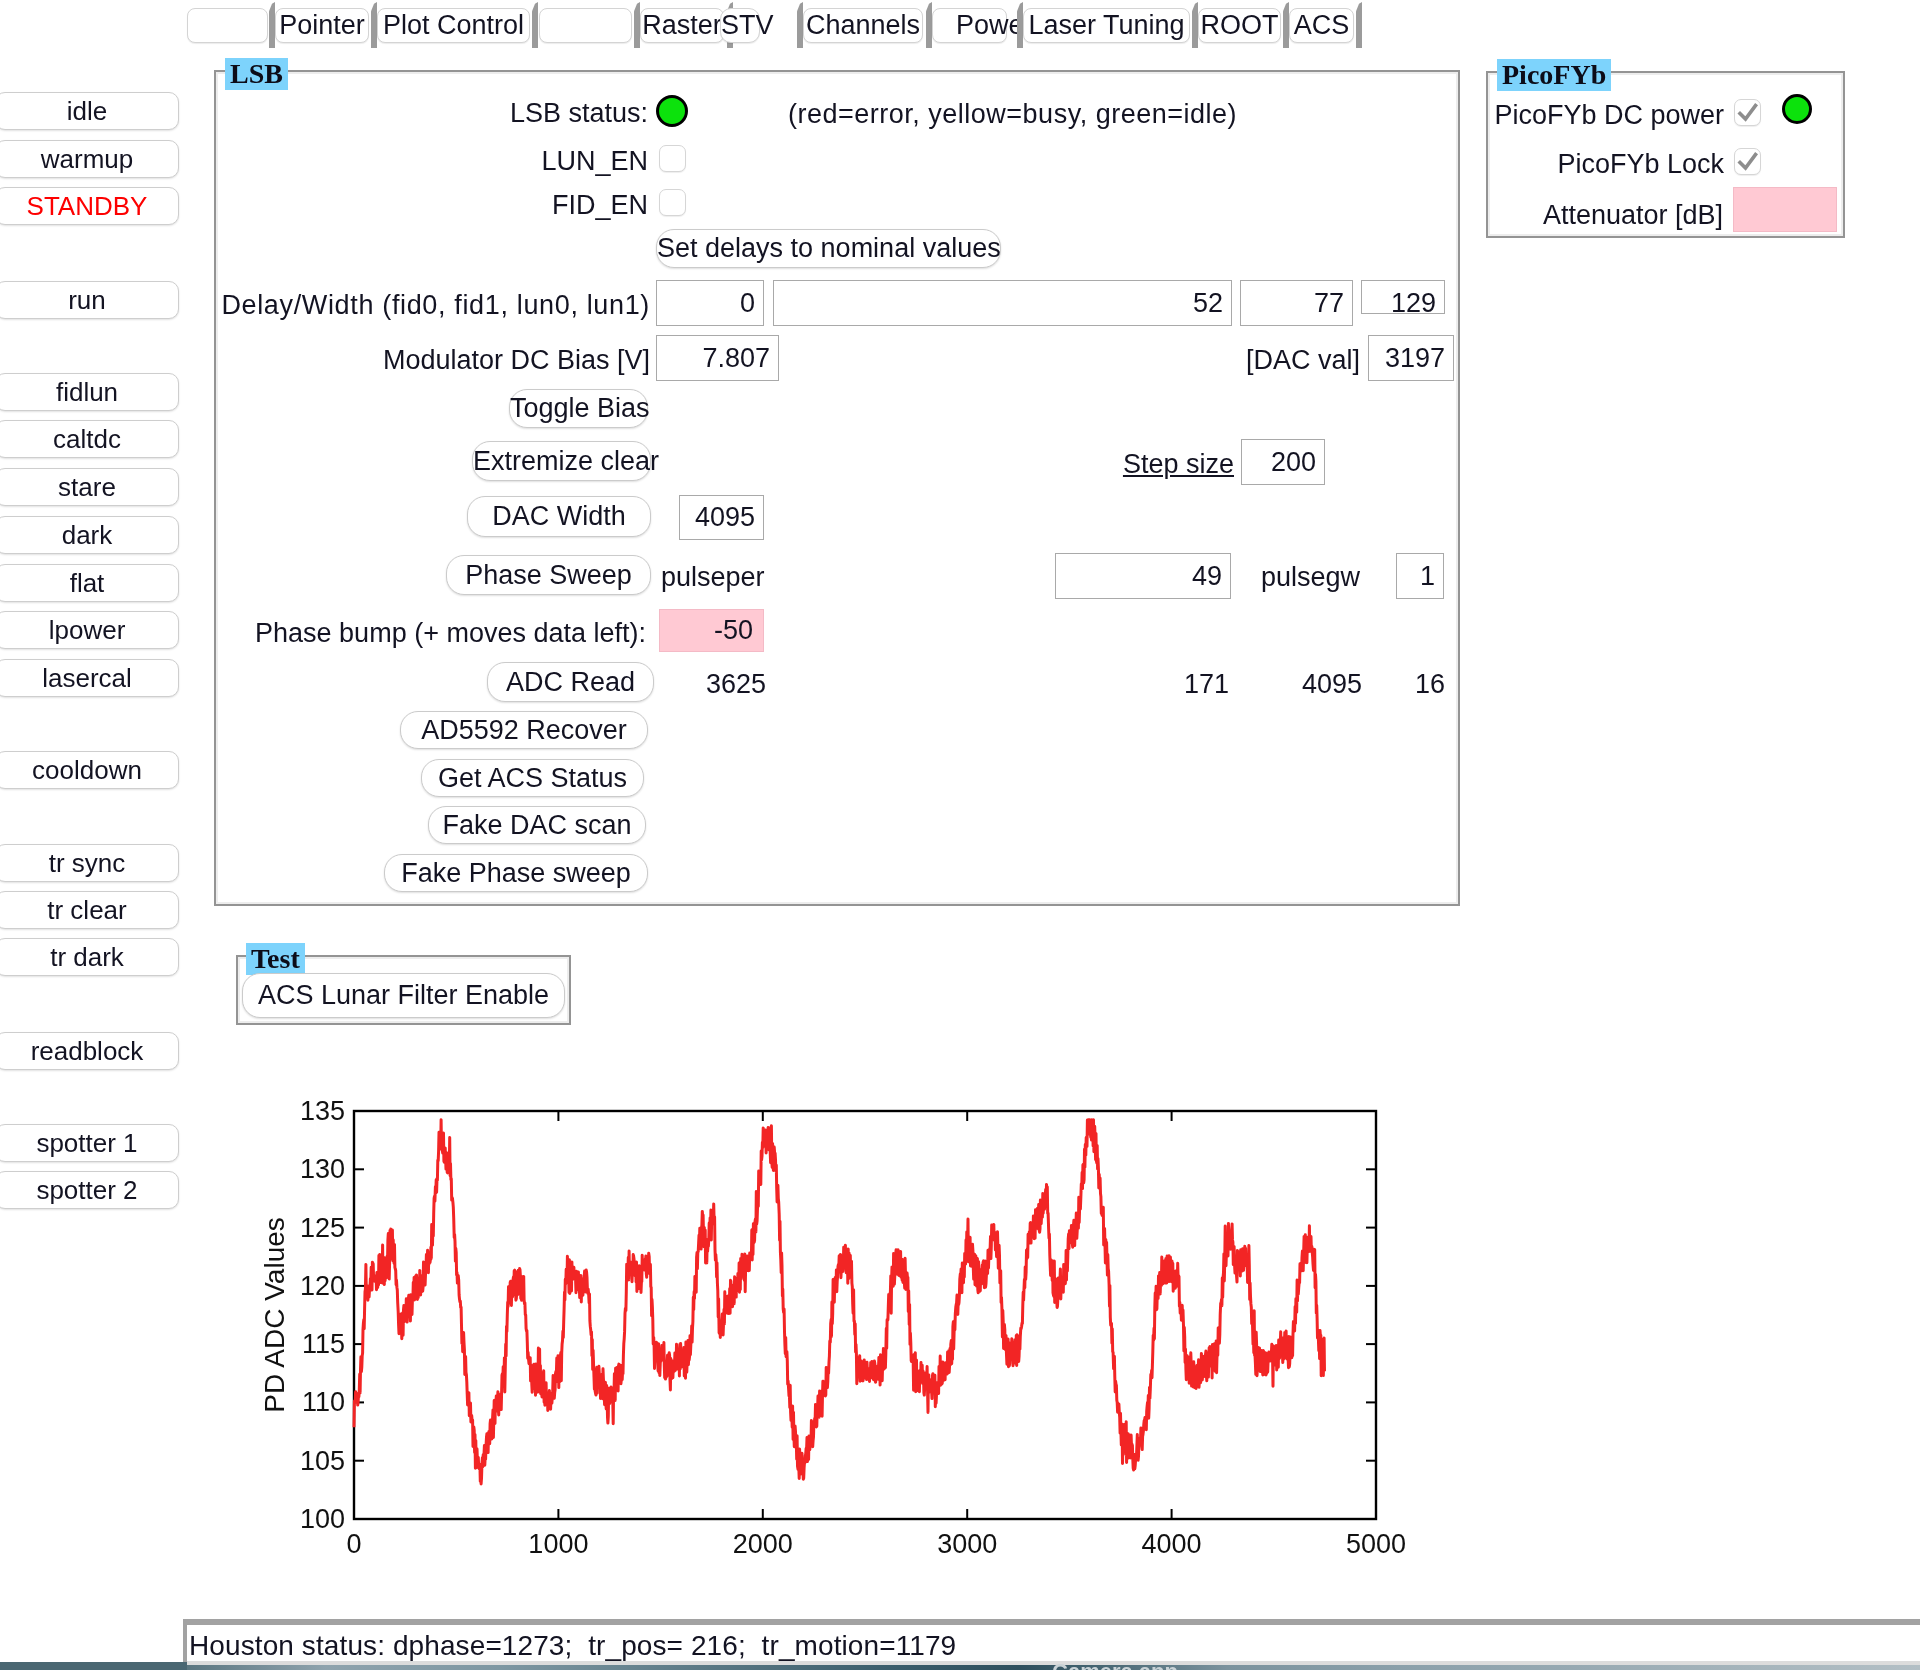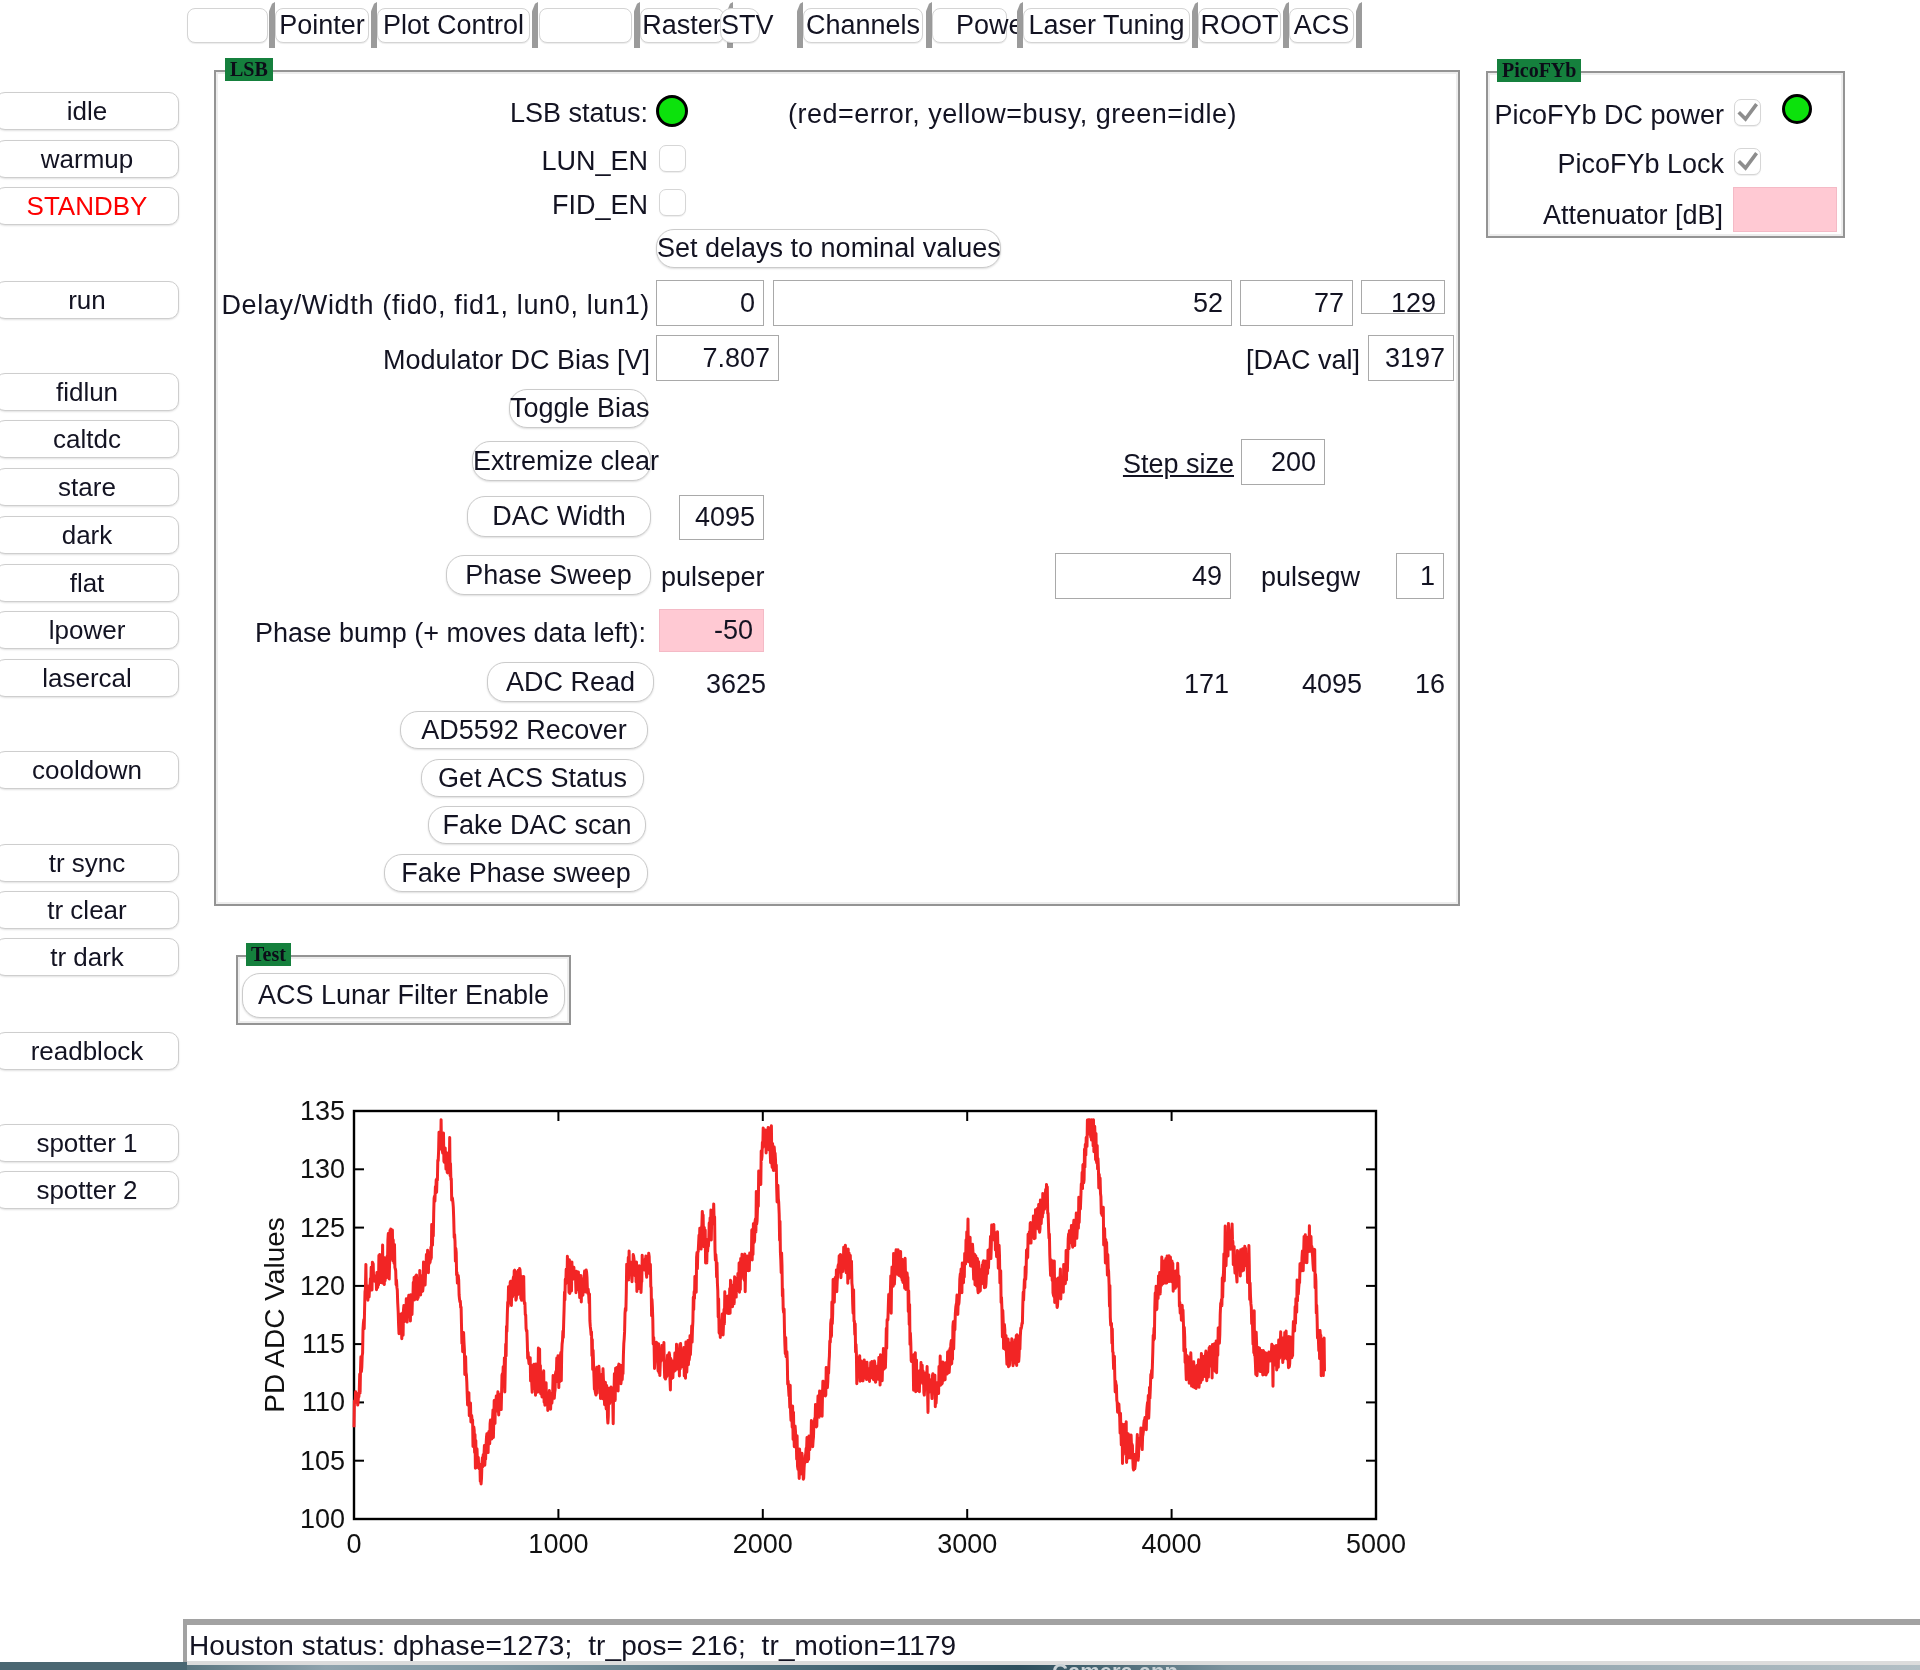--- a/index.html
+++ b/index.html
@@ -34,22 +34,22 @@
   font-size:27px; color:#131322; text-align:right; padding-right:8px;
 }
 .pinp {
   position:absolute; background:#ffc9d3; border:1px solid #f4bac6;
   font-size:27px; color:#131322; text-align:right; padding-right:10px;
 }
 .lbl { position:absolute; font-size:27px; color:#131322; white-space:pre; }
 .rlbl { position:absolute; font-size:27px; color:#131322; text-align:right; white-space:pre; }
 .grp { position:absolute; border:2px solid #949494; box-shadow:inset 0 0 0 2px #ededed; }
 .leg {
-  position:absolute; background:#15803d; padding:0 5px;
-  font-family:"Liberation Serif", serif; font-weight:bold; font-size:20px; color:#0c0c18;
+  position:absolute; background:#7dd3fc; padding:0 5px;
+  font-family:"Liberation Serif", serif; font-weight:bold; font-size:28px; color:#0c0c18;
 }
 .cb {
   position:absolute; width:27px; height:27px; background:#fff;
   border:1.5px solid #d6d6d6; border-radius:7px;
   box-shadow:0 1px 1px rgba(0,0,0,0.07);
 }
 .led {
   position:absolute; width:32px; height:32px; border-radius:50%;
   background:#0ce20c; border:3px solid #000;
 }

